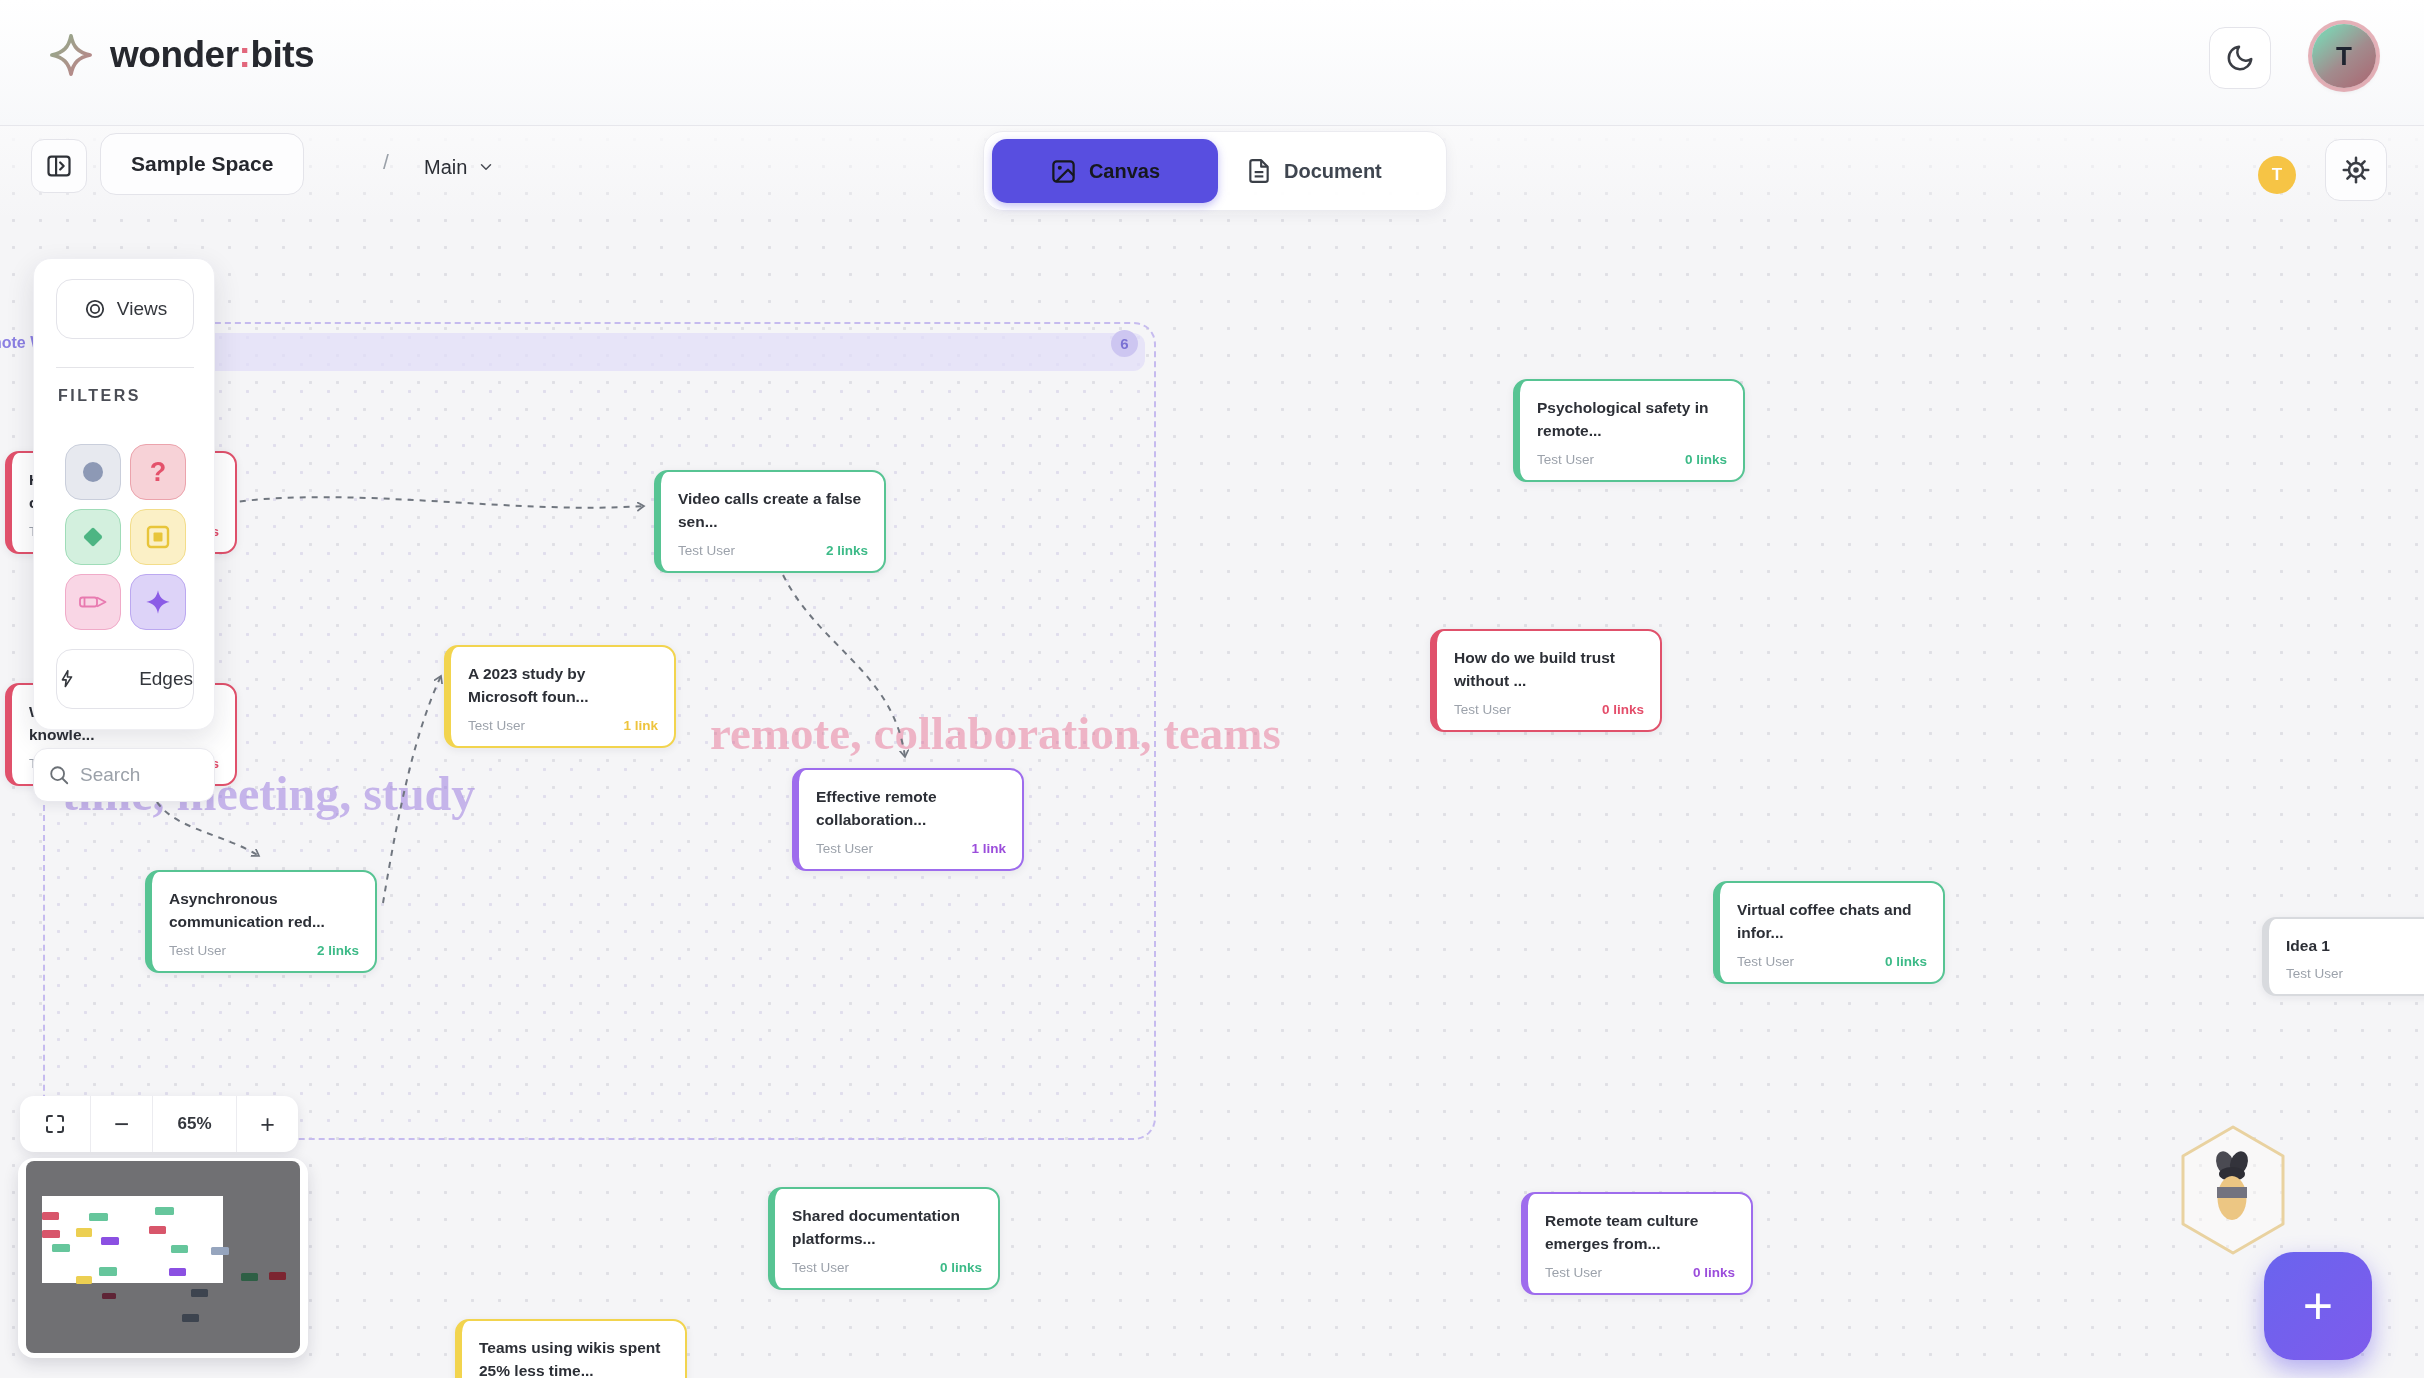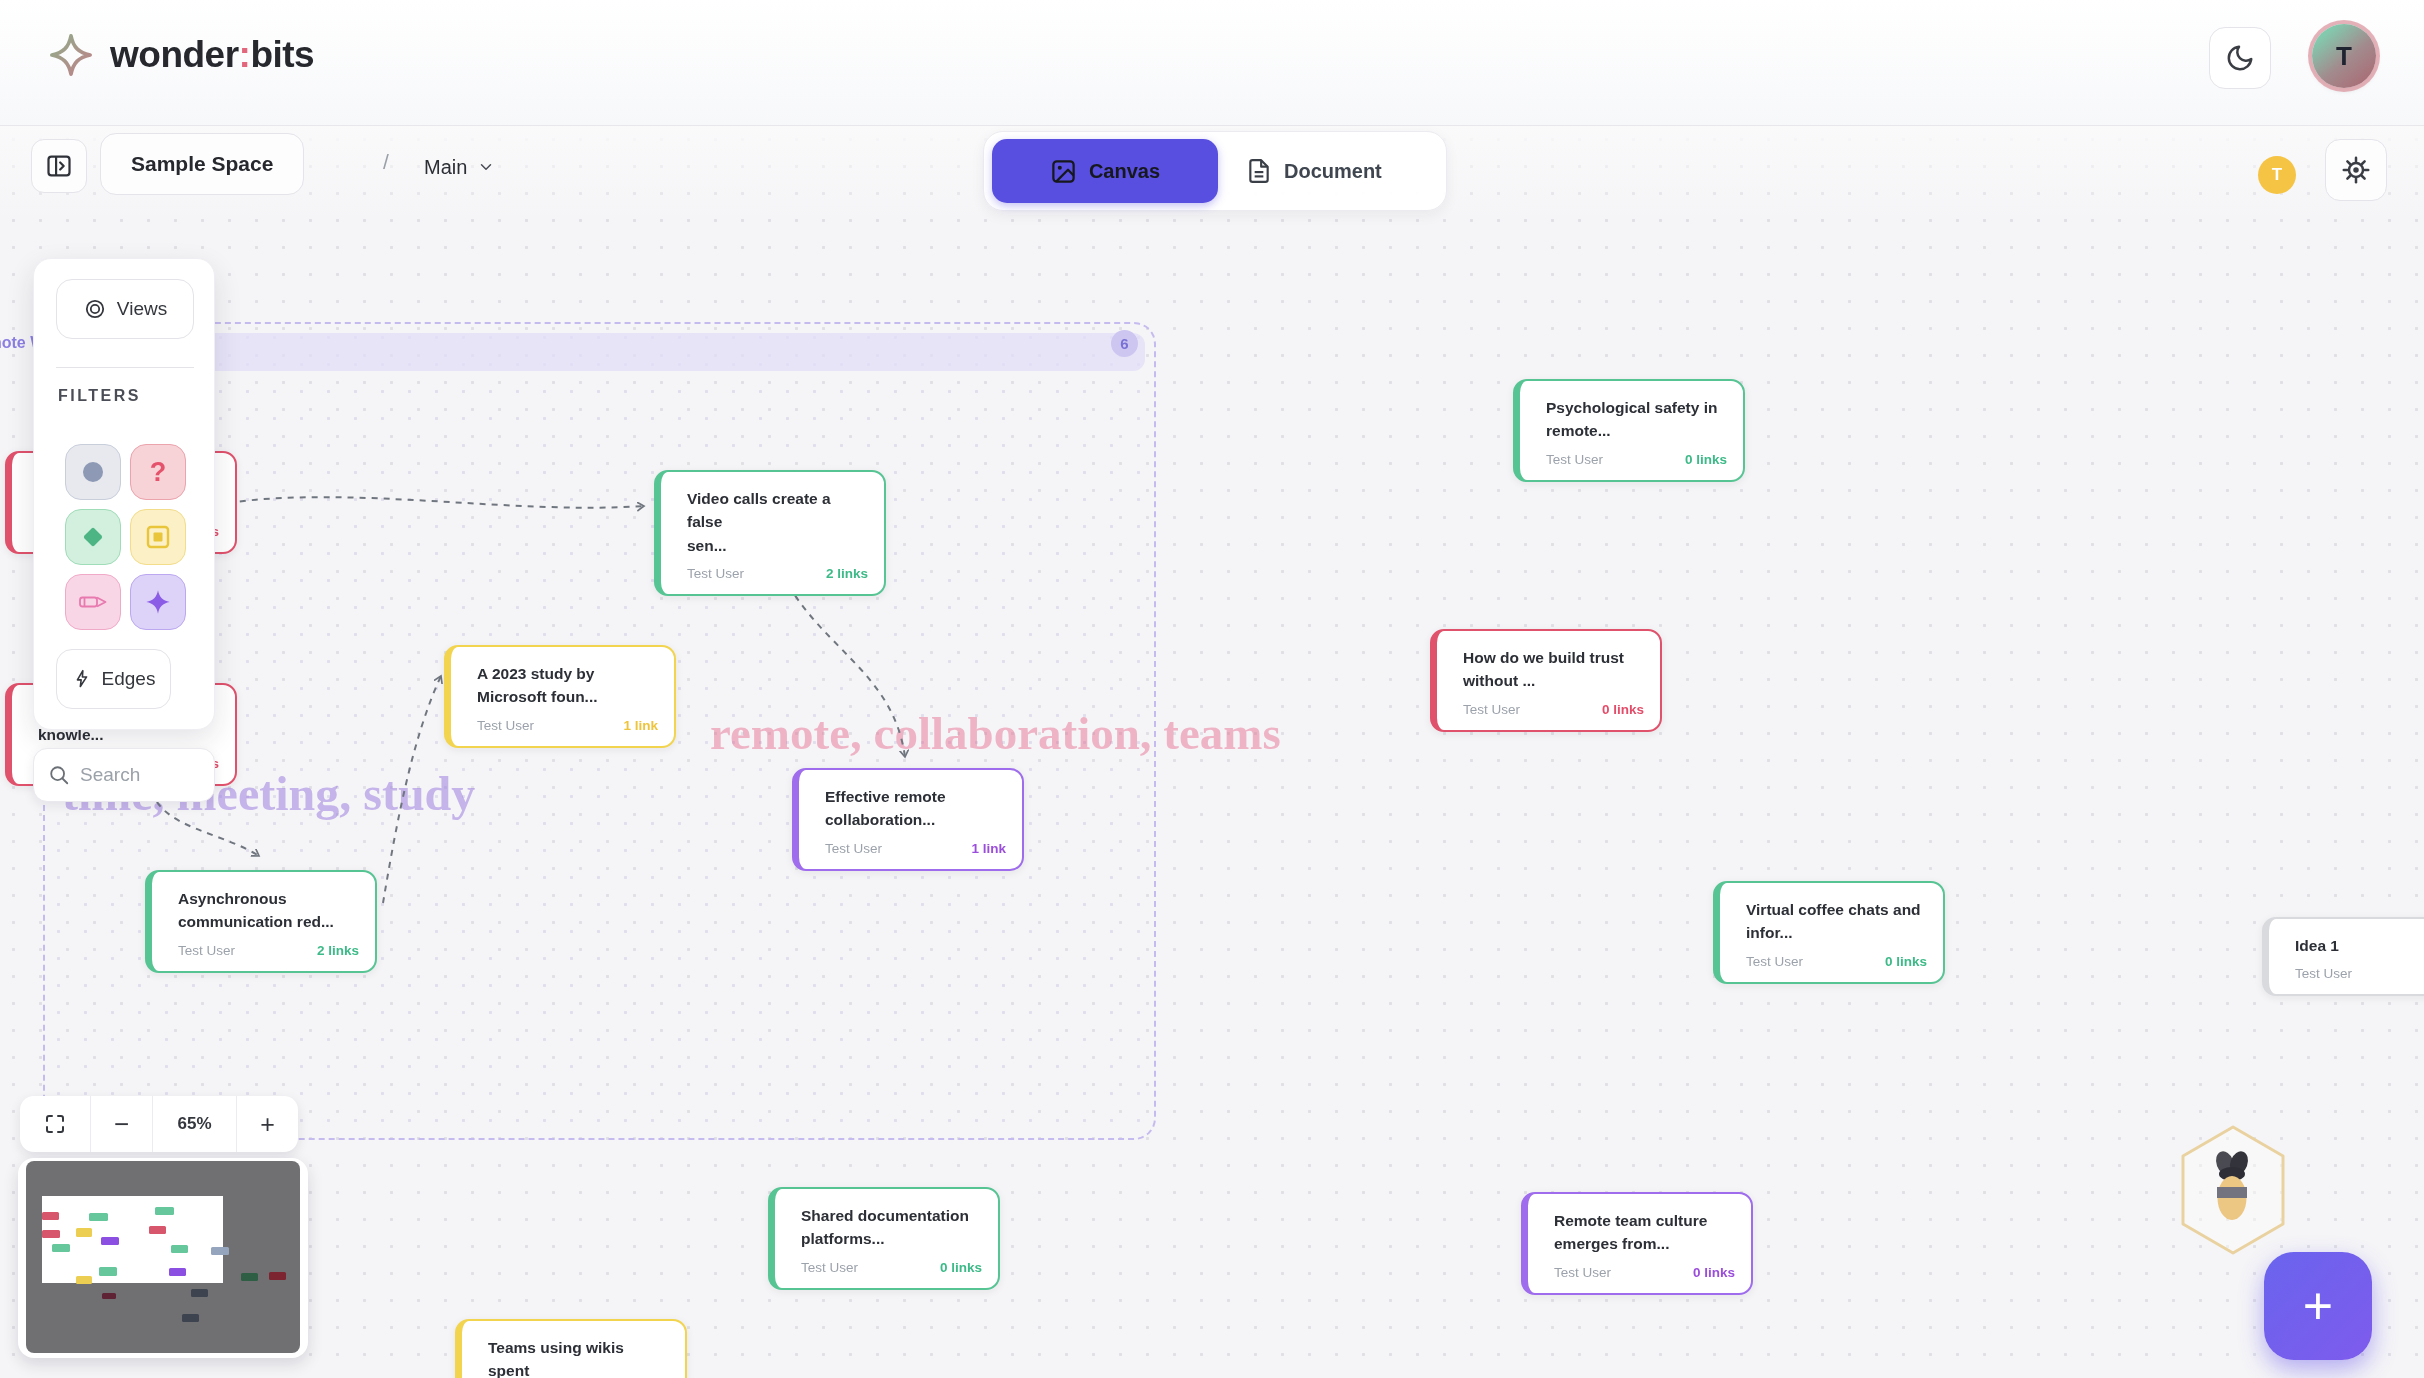--- a/index.html
+++ b/index.html
@@ -58,21 +58,21 @@
   .cluster-badge { position:absolute; right:16px; top:6px; width:27px; height:27px; border-radius:50%;
     background:#cdc6f1; color:#7a71d4; font-size:15px; font-weight:600;
     display:flex; align-items:center; justify-content:center; }
   .cluster-label { position:absolute; left:-33px; top:334px; font-size:16px; font-weight:600; color:#8b7fe2; z-index:2; }
 
   .watermark { position:absolute; font-weight:700; white-space:nowrap; z-index:2; letter-spacing:0px;font-family:Liberation Serif, serif; }
 
   #edges-svg { position:absolute; left:0; top:0; z-index:3; pointer-events:none; }
 
   .card { position:absolute; width:232px; background:#ffffff; border:2px solid; border-left-width:7px;
-    border-radius:14px; padding:15px 16px 13px 26px; z-index:4; cursor:pointer;
+    border-radius:14px; padding:15px 16px 13px 17px; z-index:4; cursor:pointer;
     box-shadow:0 2px 8px rgba(25,25,55,0.07); }
   .card-title { font-size:15.5px; font-weight:700; color:#2c2f36; line-height:1.5; white-space:pre-line; }
   .card-footer { display:flex; justify-content:space-between; align-items:center; margin-top:9px; }
   .card-user { font-size:13.5px; color:#9ca2ab; }
   .card-links { font-size:13.5px; font-weight:700; }
 
   
   .side-panel { position:absolute; left:33px; top:258px; width:182px; height:472px; border-radius:18px;
     background:#ffffff; border:1px solid #efeff3; box-shadow:0 10px 28px rgba(30,30,60,0.12); z-index:10; }
   .views-btn { position:absolute; left:22px; top:20px; width:138px; height:60px; border-radius:16px;
@@ -81,22 +81,22 @@
   .panel-divider { position:absolute; left:22px; top:108px; width:138px; height:1px; background:#e4e4e8; }
   .filters-label { position:absolute; left:24px; top:128px; font-size:16px; font-weight:700; letter-spacing:2.5px; color:#4a4d55;text-align:right; }
   .filter-grid { position:absolute; left:31px; top:185px; display:grid; grid-template-columns:56px 56px; gap:9px; }
   .f-btn { width:56px; height:56px; border-radius:16px; border:1.5px solid; display:flex; align-items:center; justify-content:center; cursor:pointer; }
   .f-gray   { background:#e7e9ef; border-color:#c9cedb; }
   .f-red    { background:#f7d2d7; border-color:#eba3ac; color:#e4526b; font-size:27px; font-weight:700; }
   .f-green  { background:#d3f0de; border-color:#9fdcb8; }
   .f-yellow { background:#fbf0c6; border-color:#f3dd8a; }
   .f-pink   { background:#f9d6e5; border-color:#f0aac8; }
   .f-purple { background:#ddd3f8; border-color:#bba8f0; }
-  .edges-btn { position:absolute; left:22px; top:390px; width:115px; height:60px; border-radius:16px;
-    background:#fff; border:1px solid #e3e3e9; display:flex; align-items:center; justify-content:center; gap:10px;
+  .edges-btn { position:absolute; left:22px; top:390px; width:138px; height:60px; border-radius:16px;
+    background:#fff; border:1px solid #e3e3e9; display:flex; align-items:center; justify-content:space-between; gap:10px;
     font-size:19px; color:#33363c; cursor:pointer; }
 
   .search-box { position:absolute; left:33px; top:748px; width:182px; height:54px; border-radius:14px;
     background:#ffffff; border:1px solid #e9e9ee; box-shadow:0 4px 12px rgba(30,30,60,0.08);
     display:flex; align-items:center; padding:0 14px; gap:10px; z-index:10; }
   .search-box input { border:none; outline:none; width:110px; font-size:19px; color:#3a3d44; background:transparent; font-family:"Liberation Sans",sans-serif; }
   .search-box input::placeholder { color:#9ba1a9; }
 
   
   .zoom-bar { position:absolute; left:20px; top:1096px; width:278px; height:56px; border-radius:14px;

